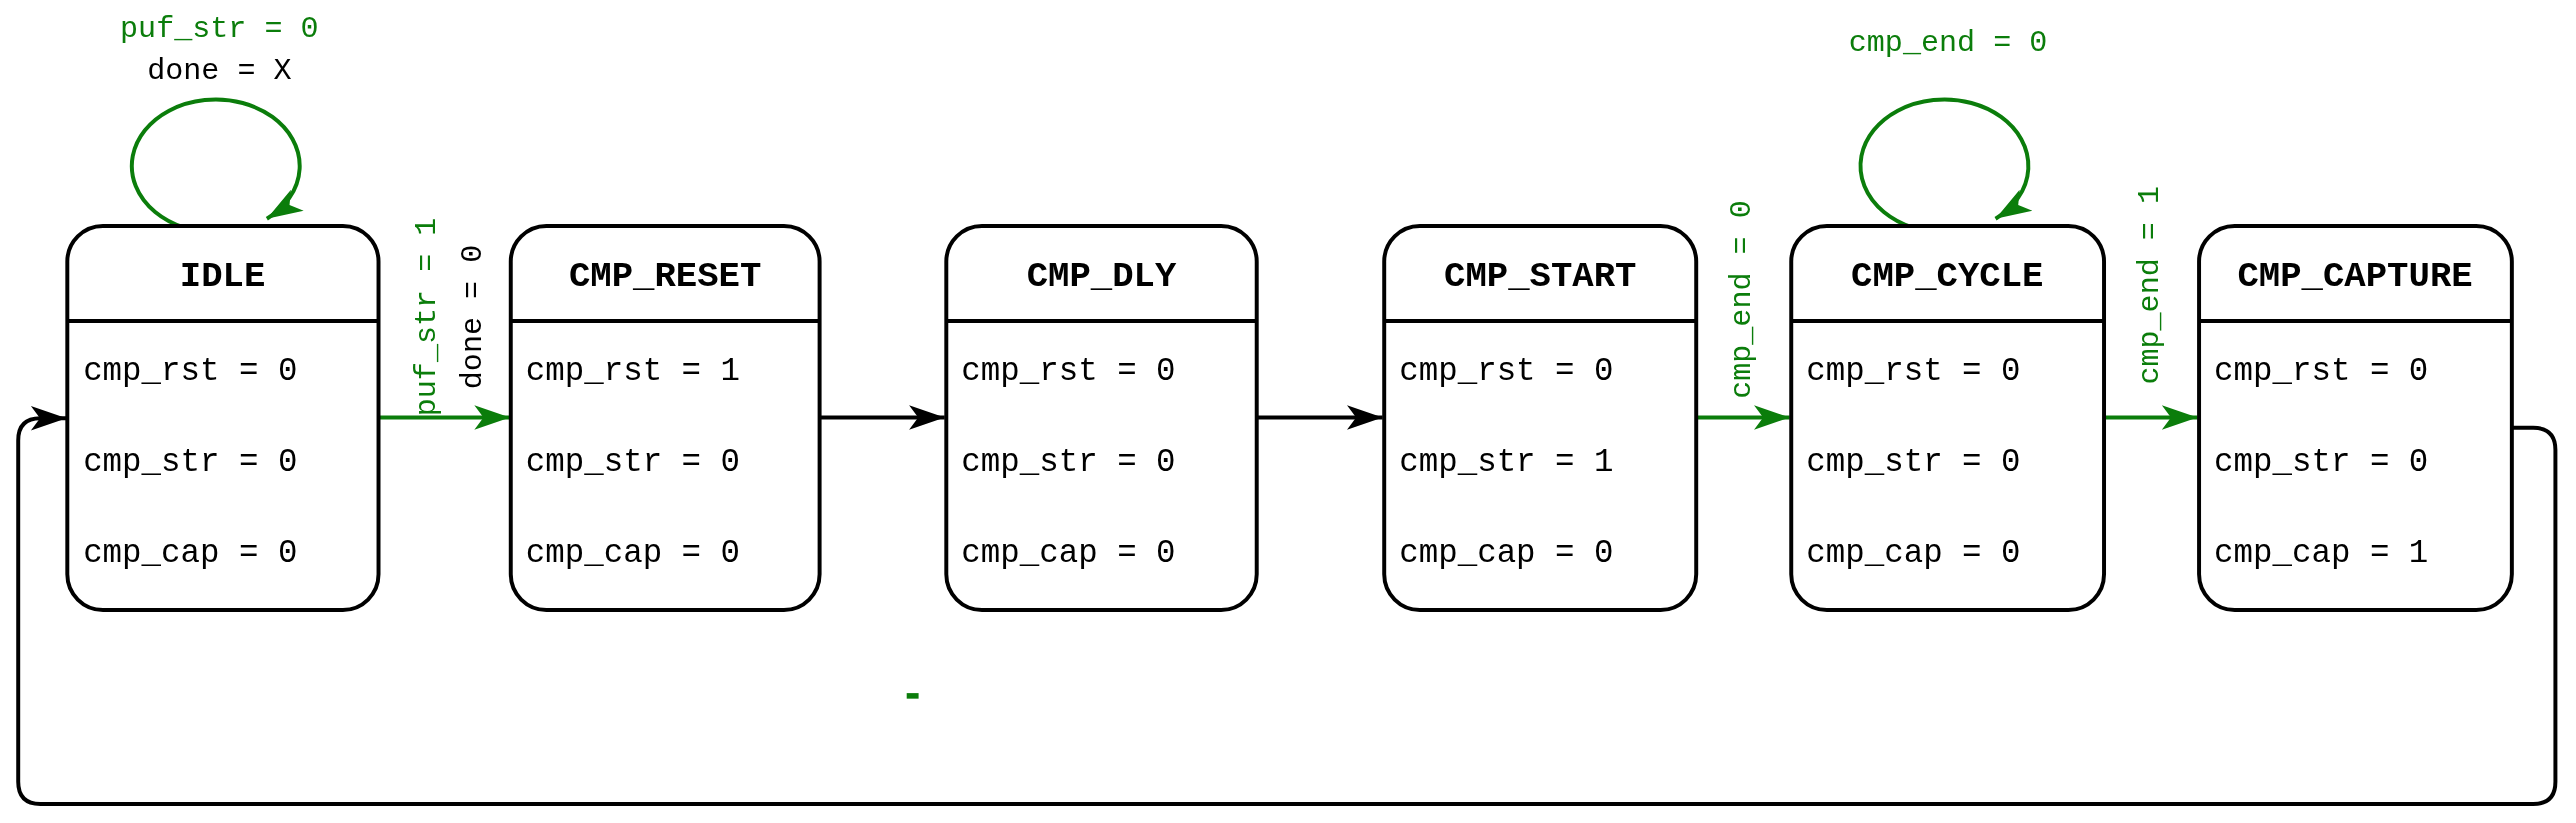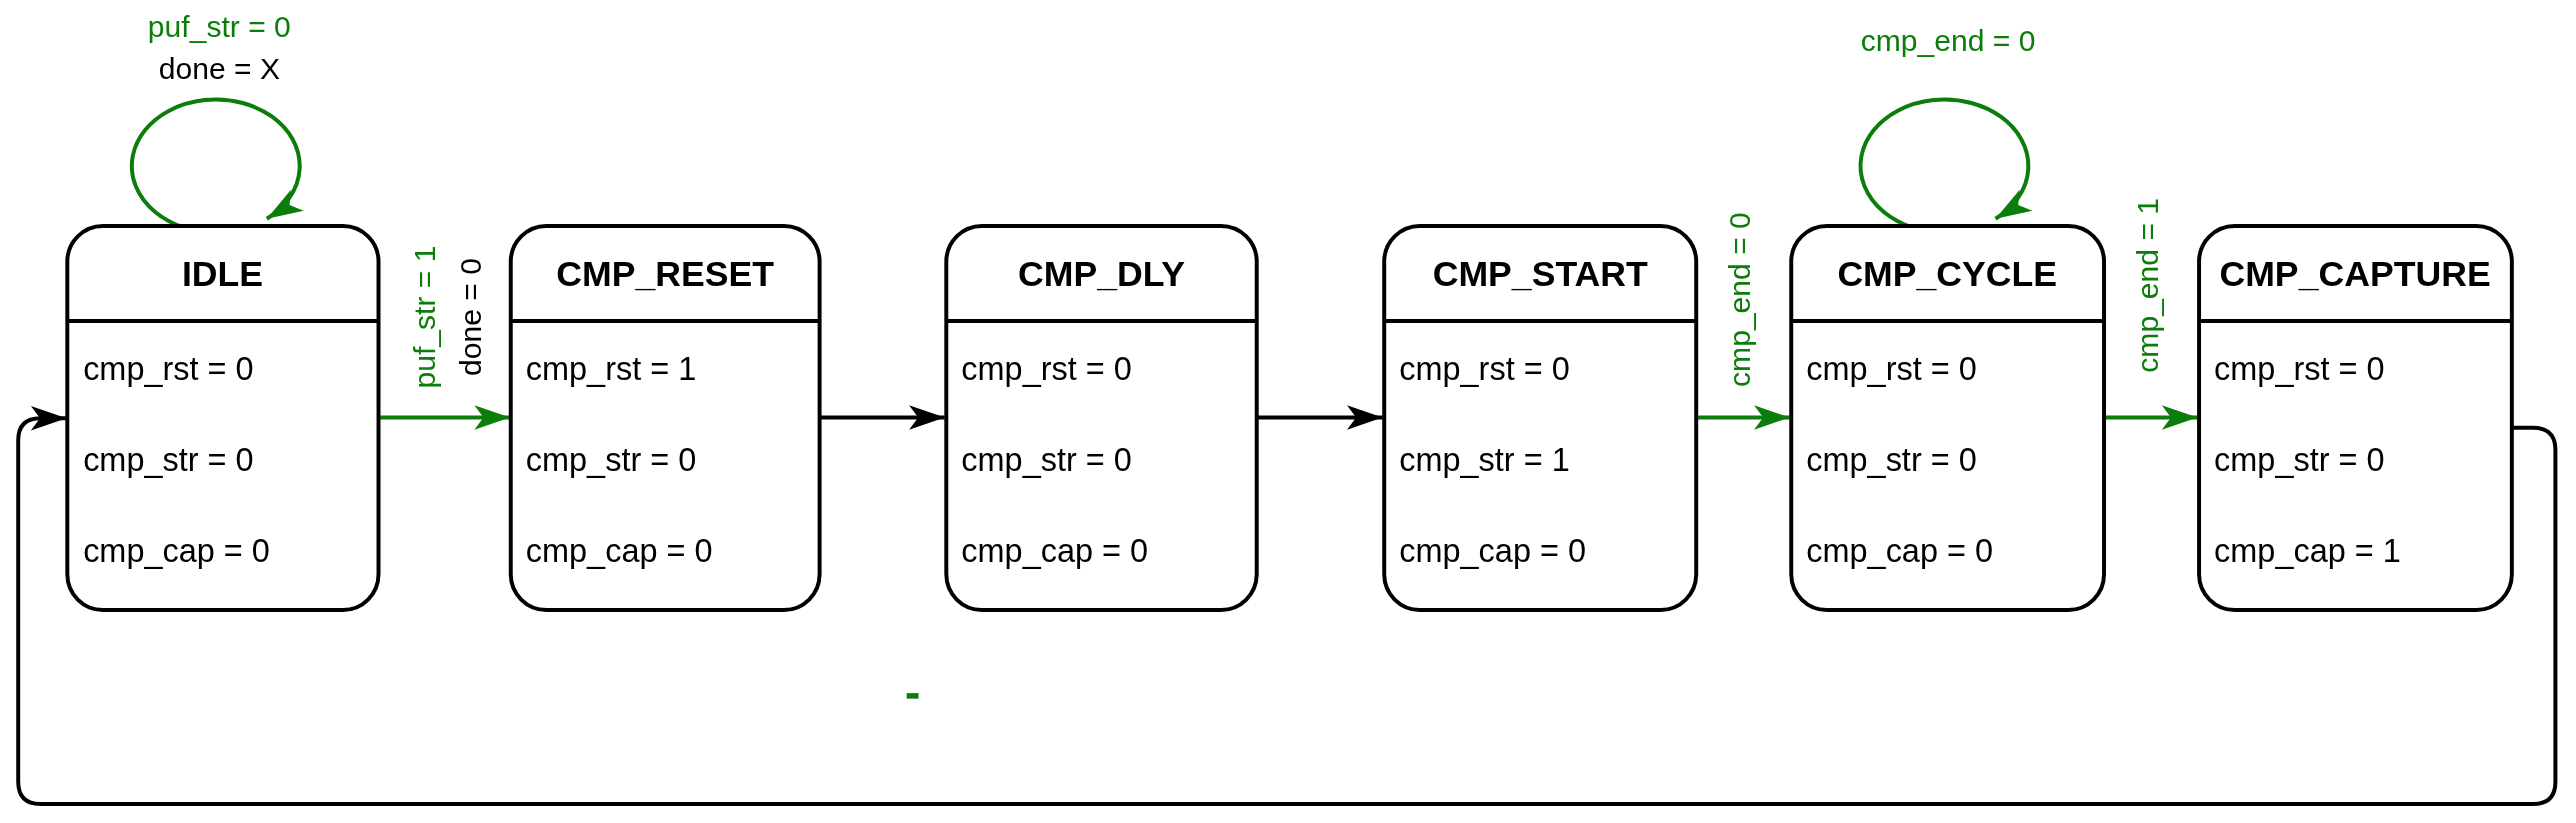--- a/index.html
+++ b/index.html
@@ -1,21 +1,21 @@
 <!DOCTYPE html>
 <html style="font-size:12.7px"><head>
 <meta charset="utf-8">
 <style>
   html, body { margin: 0; padding: 0; background: #ffffff; }
   .canvas {
     position: relative;
     width: 2316px;
     height: 824px;
     background: #ffffff;
-    font-family: Liberation Sans, sans-serif;
+    font-family: Liberation Mono, monospace;
   }
   svg { position: absolute; left: 0; top: 0; }
   .state-box  { fill: #ffffff; stroke: #000000; stroke-width: 5; }
   .divider    { stroke: #000000; stroke-width: 5; }
   .state-title  { font-size: 45px; font-weight: bold; fill: #000000; text-anchor: middle; }
   .state-output { font-size: 41px; fill: #000000; }
   .lbl  { font-size: 38px; }
   .lblc { text-anchor: middle; }
   .green-t { fill: #0b7d0b; }
   .black-t { fill: #000000; }

